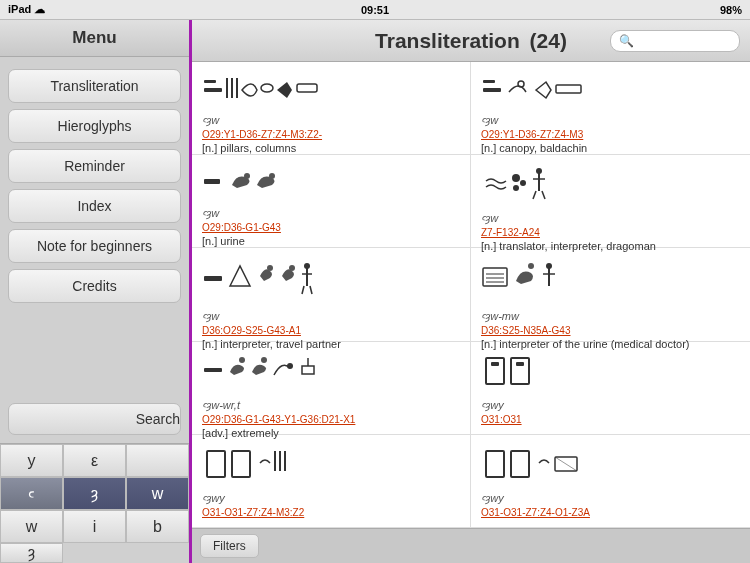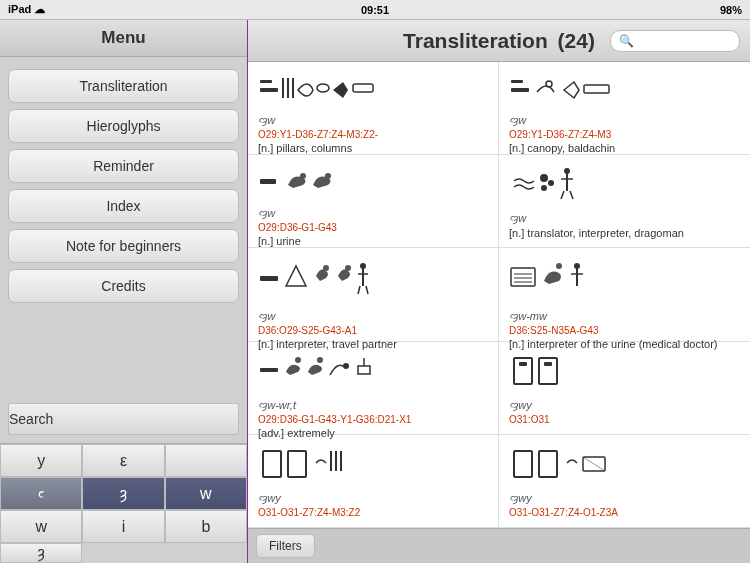--- a/index.html
+++ b/index.html
@@ -31,23 +31,23 @@
 
     
     .app-container {
       display: flex;
       width: 750px;
       height: 543px;
     }
 
     
     .sidebar {
-      width: 248px;
+      width: 192px;
       background: #d0d0d0;
-      border-right: 1px solid #a21caf;
+      border-right: 3px solid #a21caf;
       display: flex;
       flex-direction: column;
       flex-shrink: 0;
     }
     .sidebar-header {
       background: linear-gradient(to bottom, #e0e0e0, #c8c8c8);
       text-align: center;
       padding: 8px 0;
       font-size: 17px;
       font-weight: 600;
@@ -74,26 +74,26 @@
     }
 
     .sidebar-spacer { flex: 1; }
 
     .sidebar-search-area {
       padding: 8px;
     }
     .search-button {
       background: linear-gradient(to bottom, #f0f0f0, #d8d8d8);
       border: 1px solid #bbb;
-      border-radius: 2px;
+      border-radius: 7px;
       width: 100%;
       padding: 7px 0;
       font-size: 14px;
       color: #333;
-      text-align: left;
+      text-align: right;
       cursor: pointer;
     }
 
     
     .keyboard-area {
       display: grid;
       grid-template-columns: repeat(3, 1fr);
       grid-template-rows: repeat(3, 1fr);
       border-top: 1px solid #aaa;
       height: 120px;
@@ -178,20 +178,21 @@
     .entry-transliteration {
       font-size: 11px;
       font-style: italic;
       color: #555;
       margin-bottom: 2px;
     }
     .entry-code {
       font-size: 10px;
       color: #cc3300;
       margin-bottom: 2px;
+      text-decoration: underline;
     }
     .entry-meaning {
       font-size: 11px;
       color: #333;
     }
 
     .filters-bar {
       background: #c8c8c8;
       border-top: 1px solid #aaa;
       padding: 5px 8px;
@@ -336,20 +337,21 @@
             <circle cx="35" cy="25" r="3" fill="#333"></circle>
 
             <line x1="58" y1="10" x2="58" y2="28" stroke="#333" stroke-width="2"></line>
             <circle cx="58" cy="8" r="3" fill="#333"></circle>
             <line x1="52" y1="16" x2="64" y2="16" stroke="#333" stroke-width="1.5"></line>
             <line x1="55" y1="28" x2="52" y2="36" stroke="#333" stroke-width="1.5"></line>
             <line x1="61" y1="28" x2="64" y2="36" stroke="#333" stroke-width="1.5"></line>
           </svg>
         </div>
         <div class="entry-transliteration">ꜥȝw</div>
+        <div class="entry-code">Z7-F132-A24</div>
         <div class="entry-meaning">[n.] translator, interpreter, dragoman</div>
       </div>
 
       <div class="entry-cell">
         <div class="entry-hieroglyph hiero">
           <svg width="130" height="45" viewBox="0 0 130 45">
             <rect x="2" y="20" width="18" height="5" fill="#333" rx="1"></rect>
 
             <path d="M28 30 L38 10 L48 30Z" fill="none" stroke="#333" stroke-width="1.5"></path>
 

